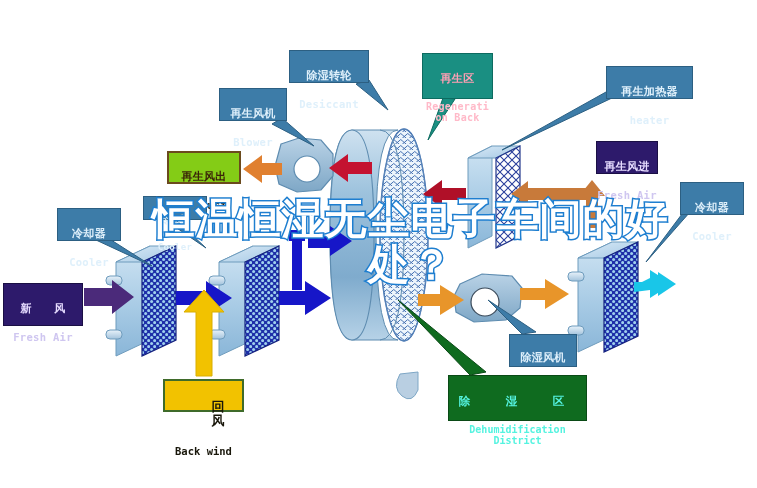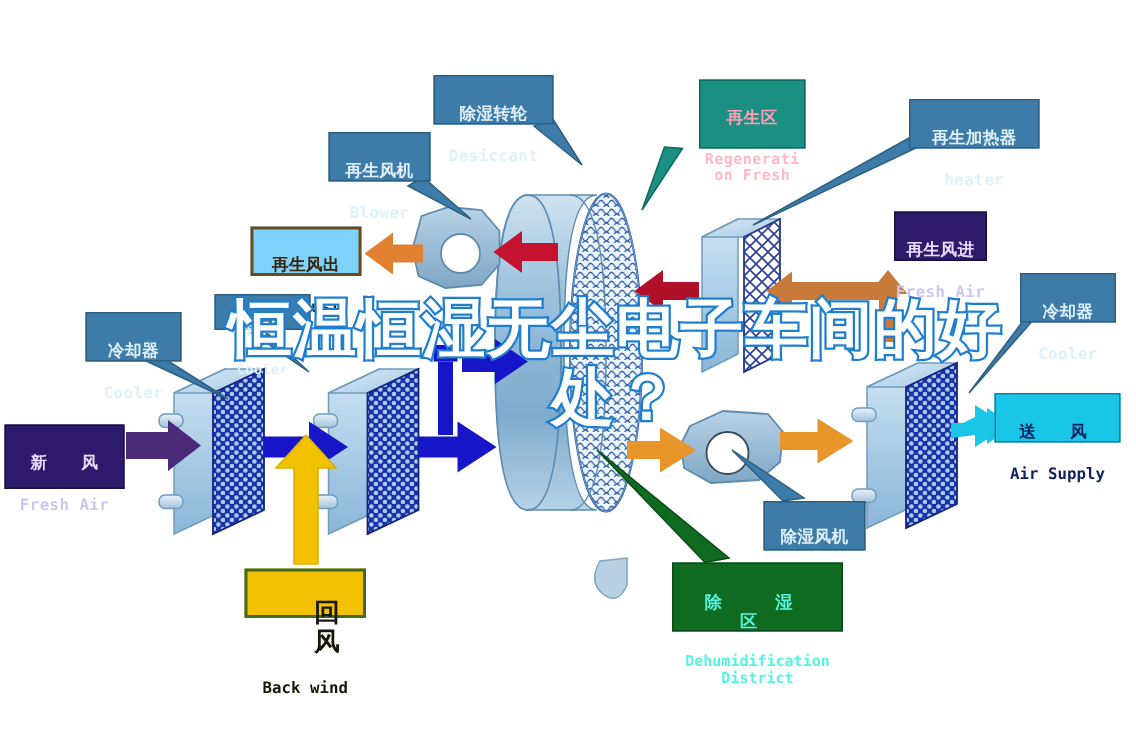--- a/index.html
+++ b/index.html
@@ -11,37 +11,37 @@
            white-space:pre-line;letter-spacing:.3px;}
   .callout .cn{display:block;font-family:"DejaVu Sans",sans-serif;font-weight:700;}
   .callout .en{display:block;font-family:"DejaVu Sans Mono","Liberation Mono",monospace;font-weight:700;}
 
   
   .c-steel{background:#3d7ca8;border:1px solid #2c5f82;color:#dff0fb;}
   .c-steel .cn{font-size:11px;}
   .c-steel .en{font-size:10.5px;}
 
   
-  .c-teal{background:#1a8f82;border:1px solid #0d6b60;color:#ffb9c8;margin-left:44px;}
+  .c-teal{background:#1a8f82;border:1px solid #0d6b60;color:#ffb9c8;}
   .c-teal .cn{font-size:11px;color:#ff9fb4;}
   .c-teal .en{font-size:10px;}
 
   
-  .c-orange{background:#7dd3fc;border:2px solid #6b4a1d;color:#3a2408;}
+  .c-orange{background:#84cc16;border:2px solid #6b4a1d;color:#3a2408;}
   .c-orange .cn{font-size:11px;}
   .c-orange .en{font-size:10.5px;}
 
   
   .c-purple{background:#2d1a6b;border:1px solid #1a0f44;color:#cfc6f0;}
   .c-purple .cn{font-size:11px;color:#e6dcff;}
   .c-purple .en{font-size:10.5px;}
 
   
   .c-gold{background:#f2c200;border:2px solid #3f6b2a;color:#18160a;}
-  .c-gold .cn{font-size:17px;letter-spacing:7px;padding-left:36px;}
+  .c-gold .cn{font-size:13px;letter-spacing:7px;padding-left:36px;}
   .c-gold .en{font-size:10.5px;letter-spacing:0;}
 
   
   .c-cyan{background:#19c6e8;border:1px solid #0d7f9b;color:#10225e;}
   .c-cyan .cn{font-size:11px;letter-spacing:6px;}
   .c-cyan .en{font-size:10.5px;letter-spacing:0;}
 
   
   .c-green{background:#0f6b1f;border:1px solid #0a4a16;color:#55f3e0;}
   .c-green .cn{font-size:11.5px;letter-spacing:12px;}
@@ -231,21 +231,21 @@
   </div>
 
   <div class="callout c-steel" style="left:289px;top:50px;width:80px;height:33px;padding-top:2px;">
     <span class="cn">除湿转轮</span>
     <span class="en">Desiccant</span>
   </div>
 
   <div class="callout c-teal" style="left:422px;top:53px;width:71px;height:46px;padding-top:2px;">
     <span class="cn">再生区</span>
     <span class="en">Regenerati
-on Fresh</span>
+on Back</span>
   </div>
 
   <div class="callout c-steel" style="left:606px;top:66px;width:87px;height:33px;padding-top:2px;">
     <span class="cn">再生加热器</span>
     <span class="en">heater</span>
   </div>
 
   <div class="callout c-purple" style="left:596px;top:141px;width:62px;height:33px;padding-top:2px;">
     <span class="cn">再生风进</span>
     <span class="en">Fresh Air</span>
@@ -269,36 +269,32 @@
   <div class="callout c-steel" style="left:143px;top:196px;width:64px;height:24px;padding-top:1px;">
     <span class="cn" style="font-size:10px;">冷却器</span>
     <span class="en" style="font-size:9px;">Cooler</span>
   </div>
 
   <div class="callout c-purple" style="left:3px;top:283px;width:80px;height:43px;padding-top:2px;">
     <span class="cn">新　　风</span>
     <span class="en">Fresh Air</span>
   </div>
 
-  <div class="callout c-cyan" style="left:663px;top:262px;width:84px;height:33px;padding-top:2px;">
-    <span class="cn">送　风</span>
-    <span class="en">Air Supply</span>
-  </div>
 
   <div class="callout c-steel" style="left:509px;top:334px;width:68px;height:33px;padding-top:0;">
     <span class="cn">除湿风机</span>
     <span class="en">Blower</span>
   </div>
 
   <div class="callout c-gold" style="left:163px;top:379px;width:81px;height:33px;padding-top:2px;">
     <span class="cn">回　　风</span>
     <span class="en">Back wind</span>
   </div>
 
-  <div class="callout c-green" style="left:448px;top:375px;width:114px;height:46px;padding-top:2px;">
+  <div class="callout c-green" style="left:448px;top:375px;width:139px;height:46px;padding-top:2px;">
     <span class="cn">除　湿　区</span>
     <span class="en">Dehumidification
 District</span>
   </div>
 
   <div id="headline">
     <span class="hl">恒温恒湿无尘电子车间的好</span>
     <span class="hl">处？</span>
   </div>
 

